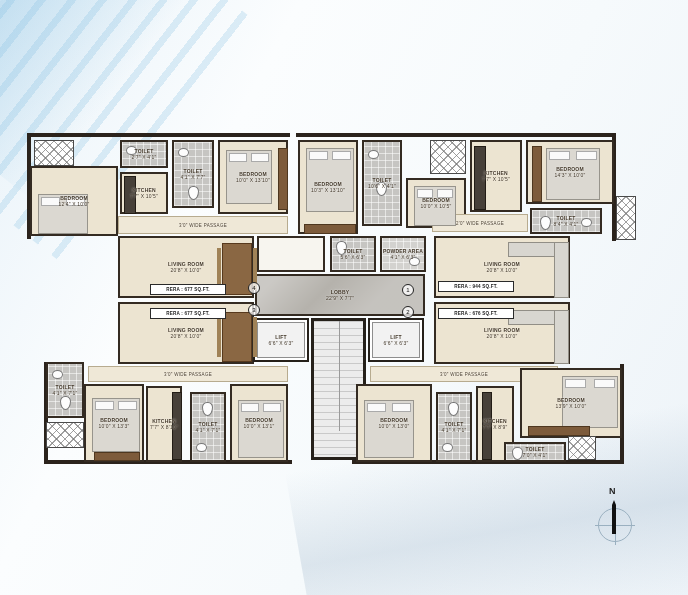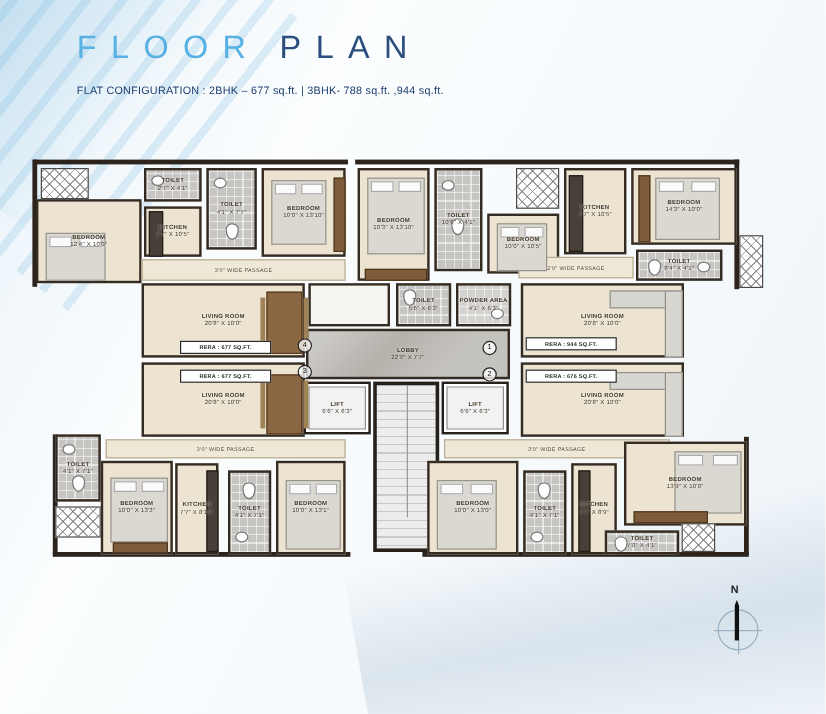--- a/index.html
+++ b/index.html
@@ -72,22 +72,20 @@
 </style>
 </head>
 <body>
 
 <div class="page">
 
   <div class="ribbon-a"></div>
   <div class="ribbon-b"></div>
   <div class="ribbon-c"></div>
 
-  <div class="title"><span class="t1">FLOOR</span><span class="t2">PLAN</span></div>
-  <div class="subtitle">FLAT CONFIGURATION : 2BHK – 677 sq.ft. | 3BHK- 788 sq.ft. ,944 sq.ft.</div>
 
   <div class="wall" style="left:28px;top:133px;width:262px;height:4px"></div>
   <div class="wall" style="left:296px;top:133px;width:320px;height:4px"></div>
   <div class="wall" style="left:27px;top:133px;width:4px;height:106px"></div>
   <div class="wall" style="left:612px;top:133px;width:4px;height:108px"></div>
   <div class="wall" style="left:44px;top:460px;width:248px;height:4px"></div>
   <div class="wall" style="left:352px;top:460px;width:272px;height:4px"></div>
   <div class="wall" style="left:44px;top:362px;width:4px;height:100px"></div>
   <div class="wall" style="left:620px;top:364px;width:4px;height:98px"></div>
 

